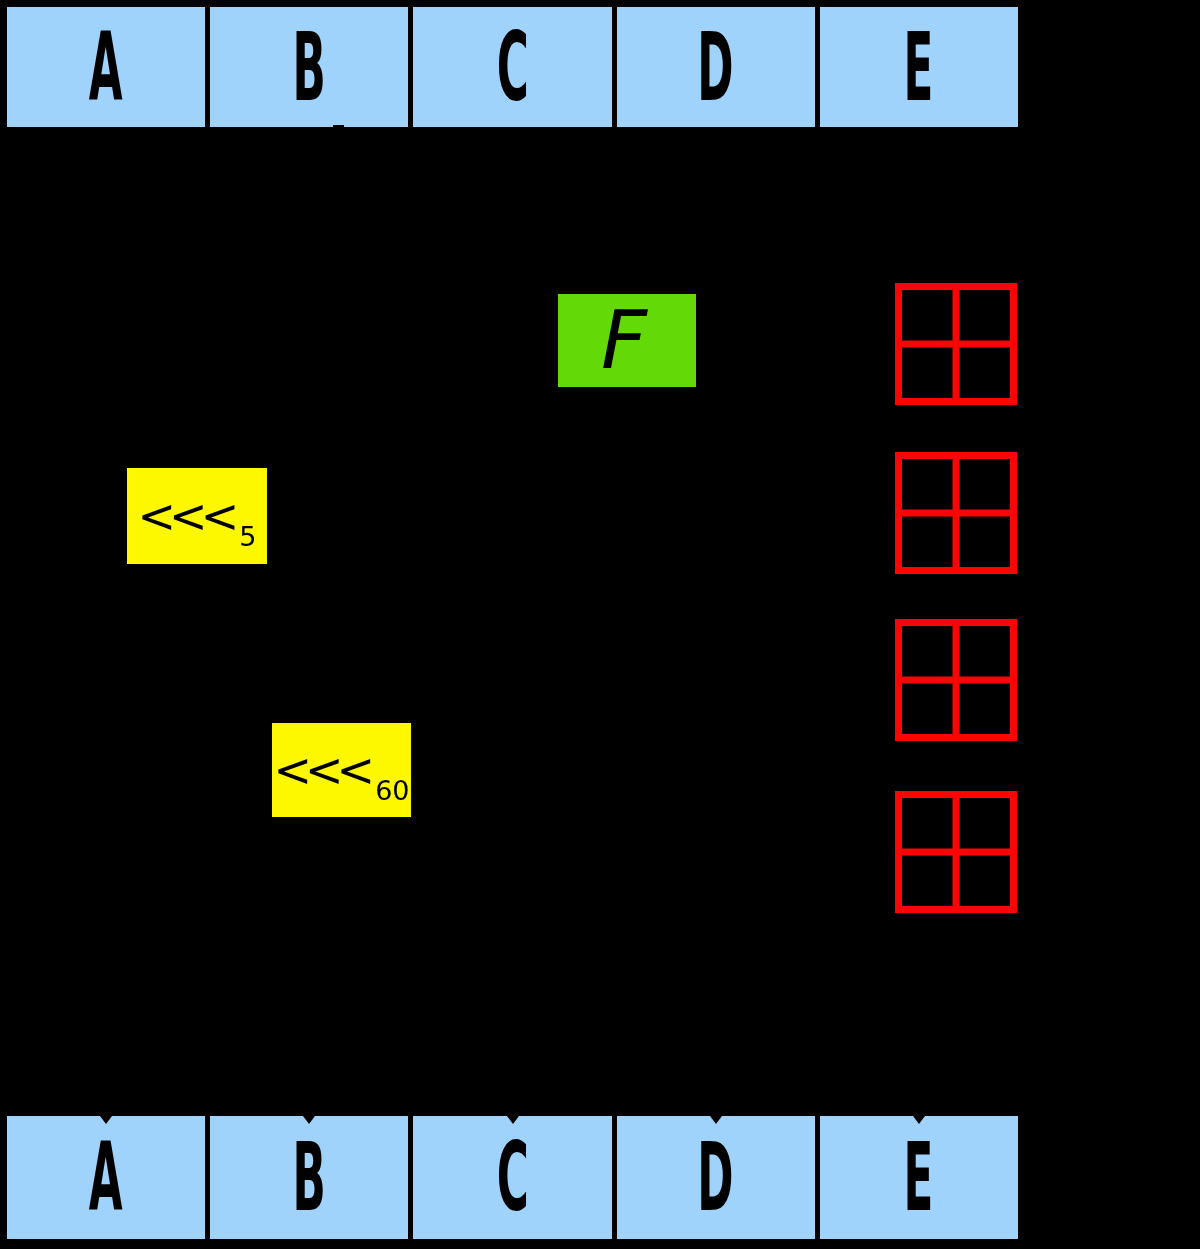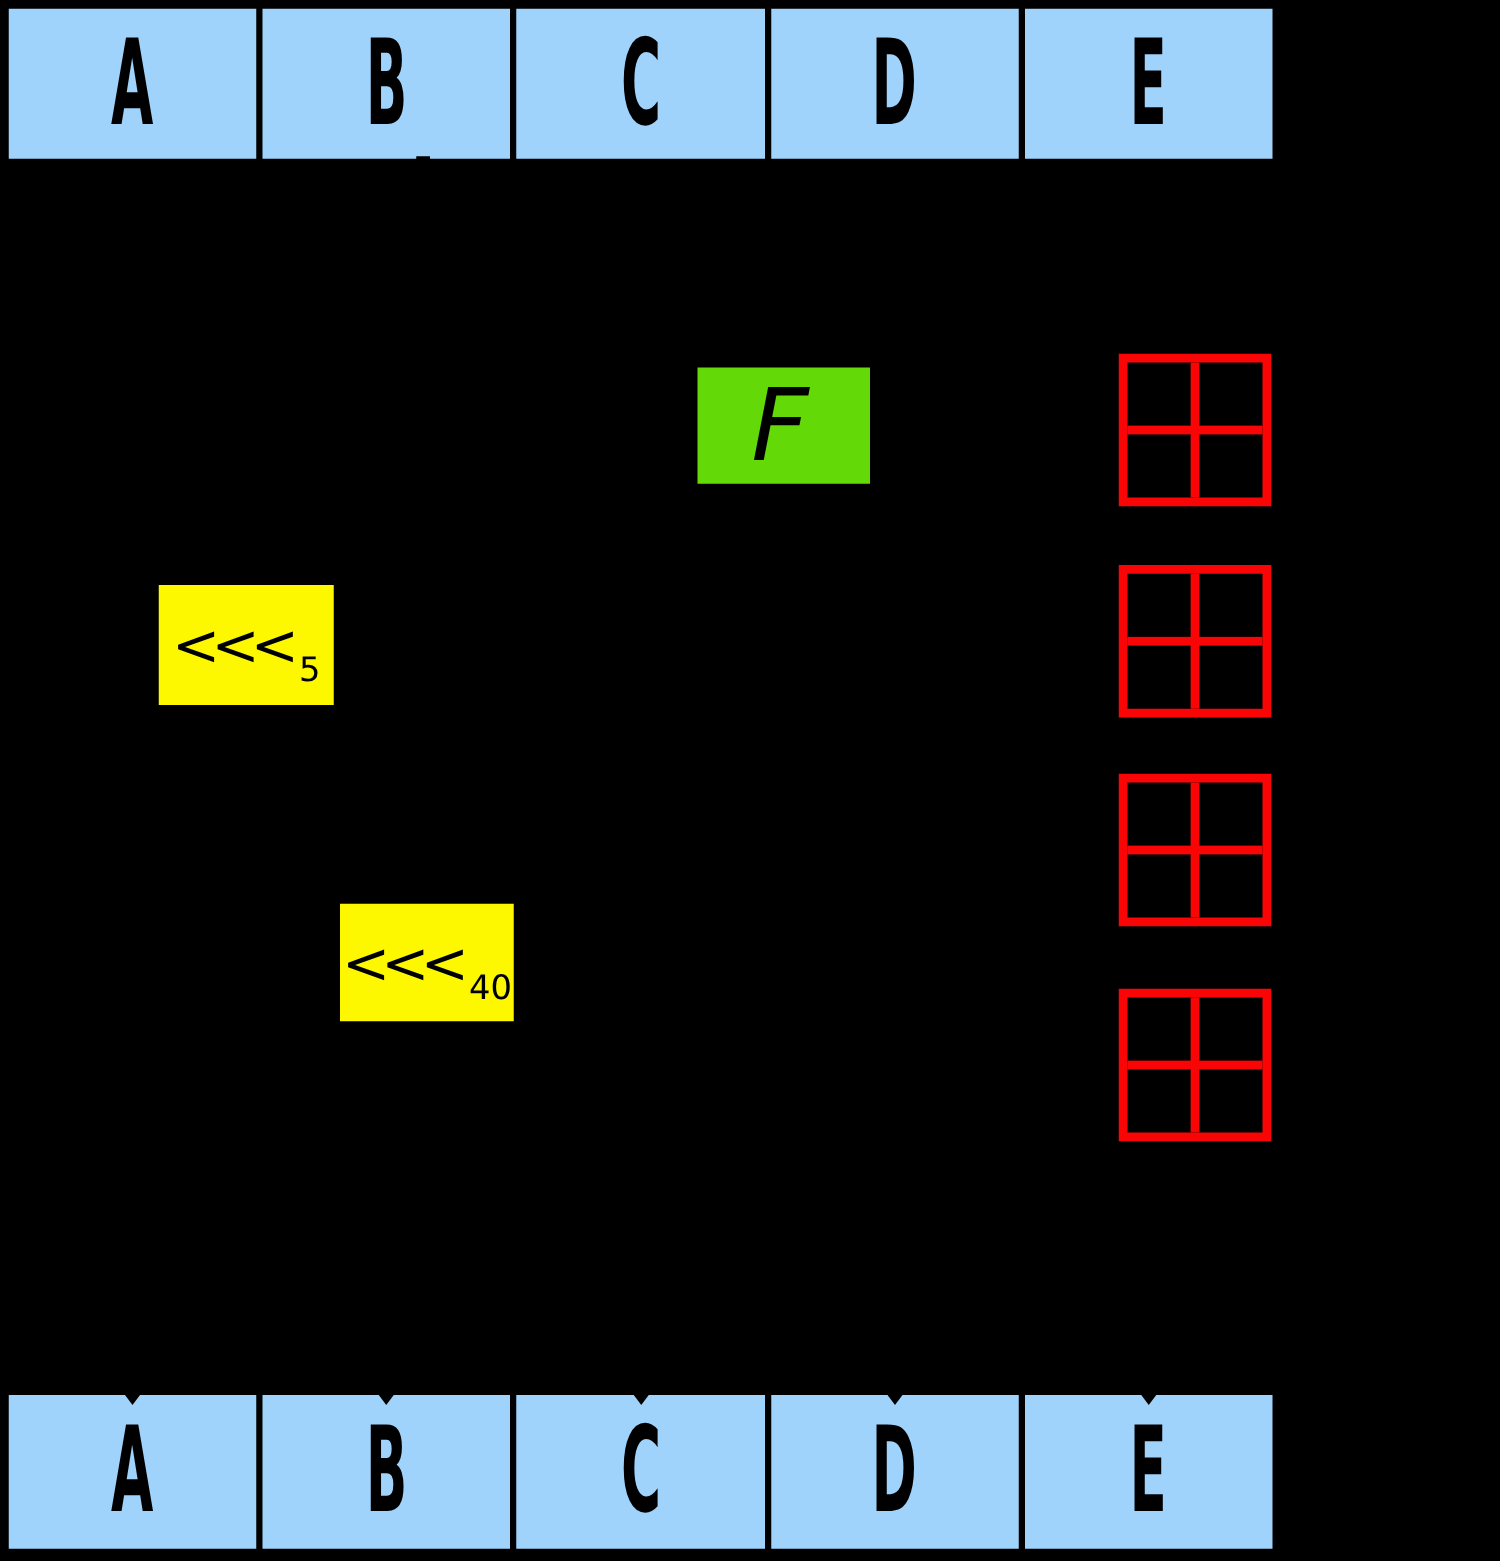--- a/index.html
+++ b/index.html
@@ -98,21 +98,21 @@
     <span class="fletter">F</span>
   </div>
 
   <div class="shift s5">
     <span class="shift-sym">&lt;&lt;&lt;</span>
     <span class="shift-amt">5</span>
   </div>
 
   <div class="shift s30">
     <span class="shift-sym">&lt;&lt;&lt;</span>
-    <span class="shift-amt">40</span>
+    <span class="shift-amt">60</span>
   </div>
 
   <div class="adder a1"></div>
   <div class="adder a2"></div>
   <div class="adder a3"></div>
   <div class="adder a4"></div>
 
   <div class="row bottom">
     <div class="cell">
       <span class="tip"></span>

